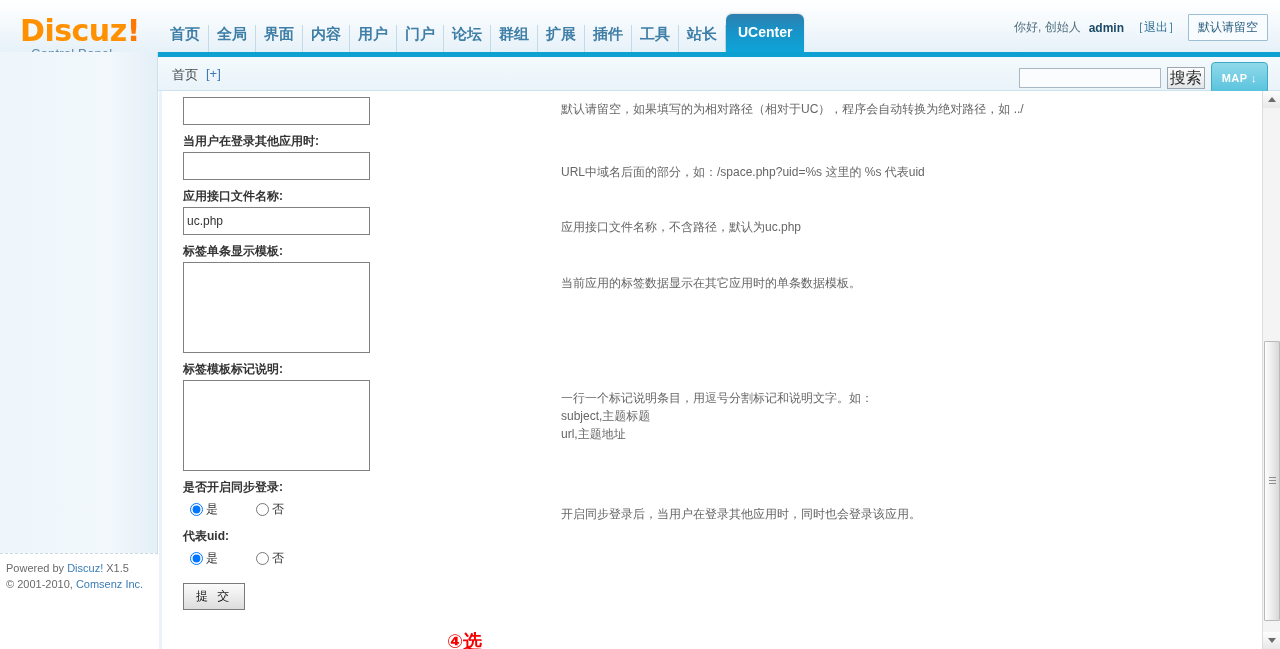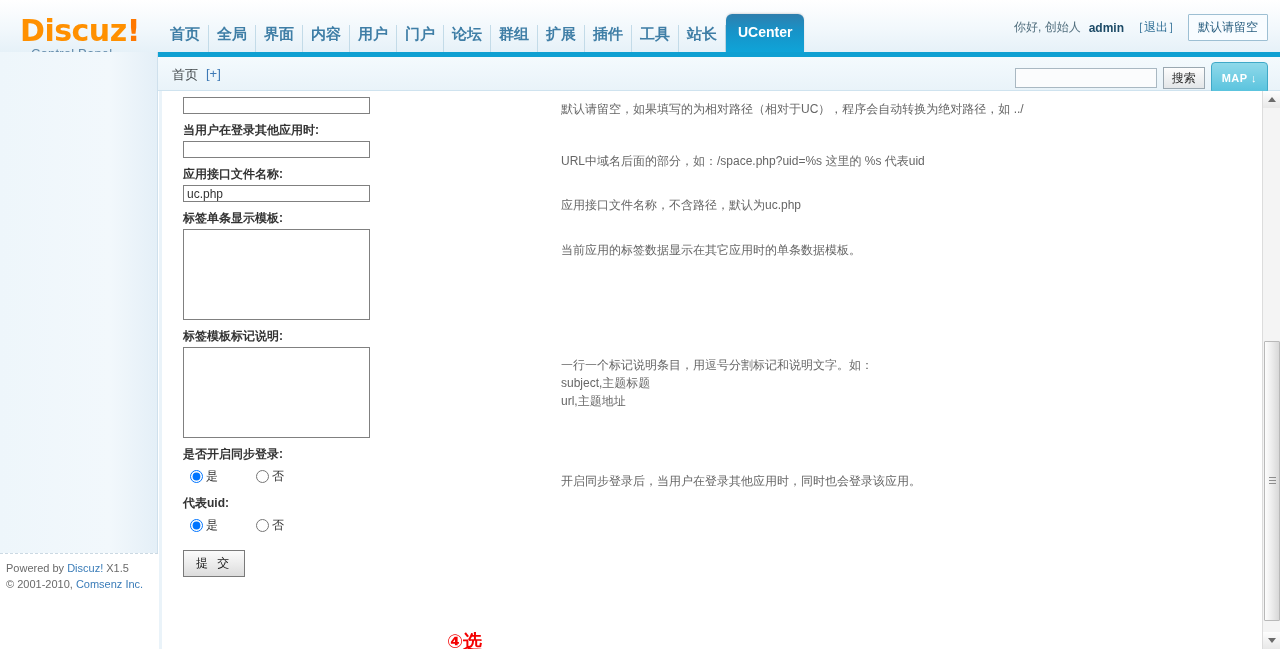--- a/index.html
+++ b/index.html
@@ -92,21 +92,21 @@
     display: flex; align-items: center; gap: 6px;
   }
   .search-input {
     width: 142px; height: 20px; border: 1px solid #a9b8c2;
     background: #fbfcfd; font-size: 12px; padding: 1px 4px;
     font-family: "Liberation Sans", sans-serif;
   }
   .search-btn {
     height: 22px; border: 1px solid #9aa7b0;
     background: linear-gradient(to bottom,#fdfdfd,#e3e6e8);
-    font-size: 12px; padding: 0 8px; cursor: pointer; color: #2e2e2e;
+    font-size: 16px; padding: 0 2px; cursor: pointer; color: #2e2e2e;
     font-family: "Liberation Sans", sans-serif;
   }
   .map-btn {
     height: 32px; border: 1px solid #3fa9c8;
     background: linear-gradient(to bottom,#8fd9ea,#57c2dd);
     color: #ffffff; font-size: 11px; font-weight: bold;
     padding: 2px 10px; border-radius: 4px; cursor: pointer;
     letter-spacing: 0.5px;
   }
 
@@ -133,21 +133,21 @@
     overflow: hidden;
   }
   .form-area { position: relative; padding: 6px 0 0 21px; }
 
   .frow { position: relative; margin-bottom: 0; }
   .flabel {
     font-size: 12px; font-weight: bold; color: #333333;
     margin: 8px 0 3px 0; line-height: 16px;
   }
   .finput {
-    width: 187px; height: 17px;
+    width: 187px; height: 28px;
     border: 1px solid #808080; background: #ffffff;
     font-size: 12px; padding: 2px 3px; color: #333;
     font-family: "Liberation Sans", sans-serif;
     vertical-align: top;
   }
   .ftextarea {
     width: 187px; height: 91px;
     border: 1px solid #808080; background: #ffffff;
     font-size: 12px; padding: 2px 3px; resize: none;
     font-family: "Liberation Sans", sans-serif;

